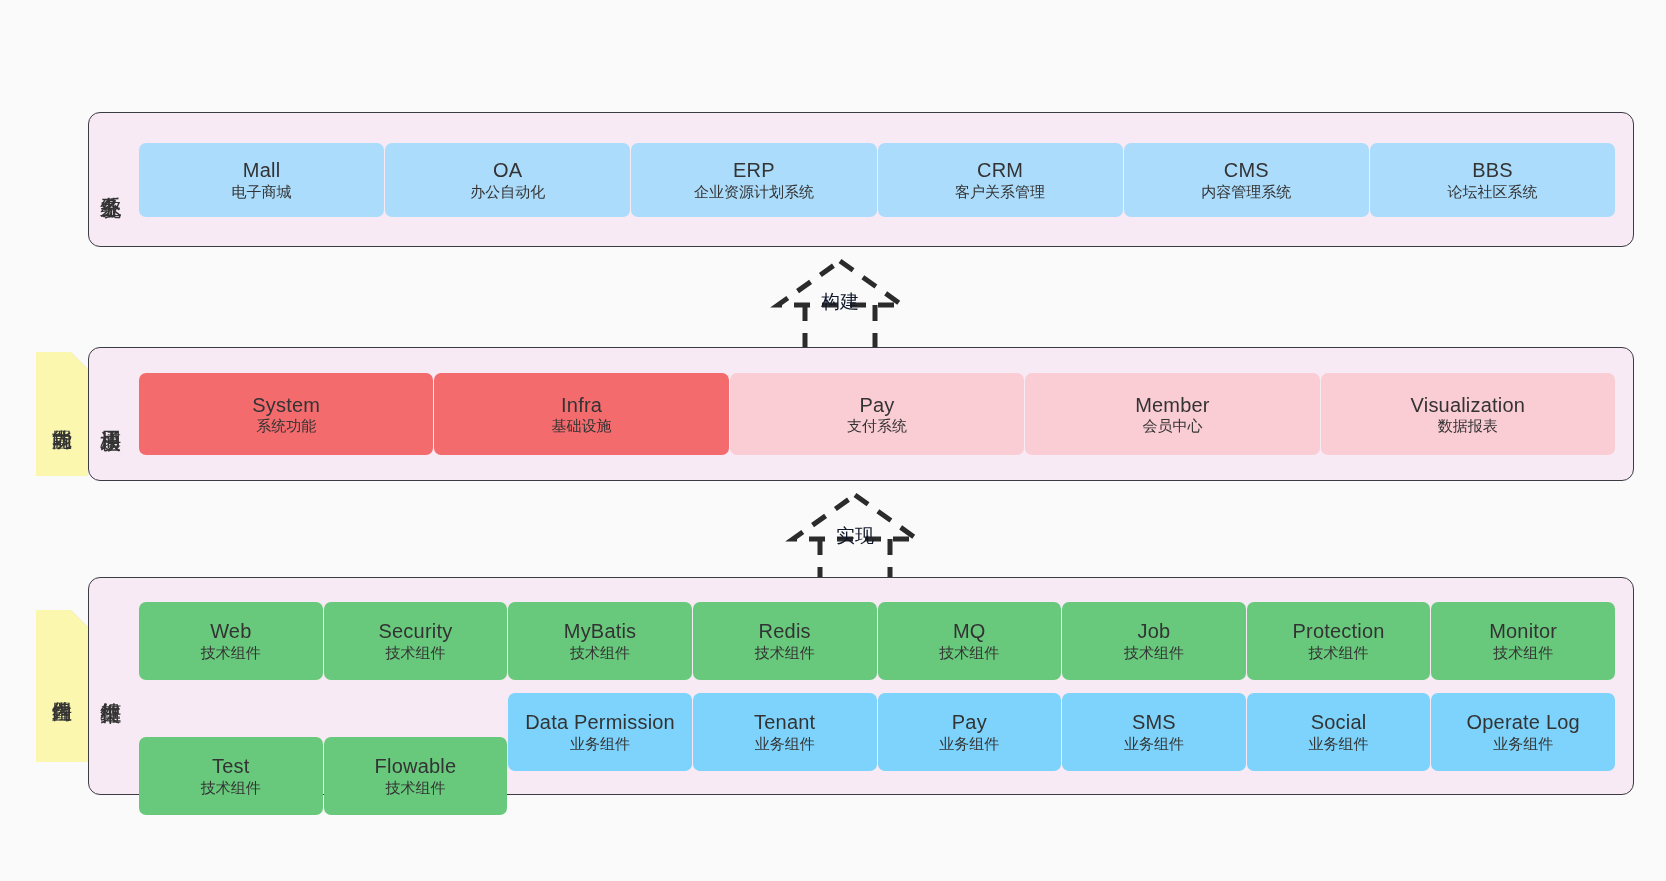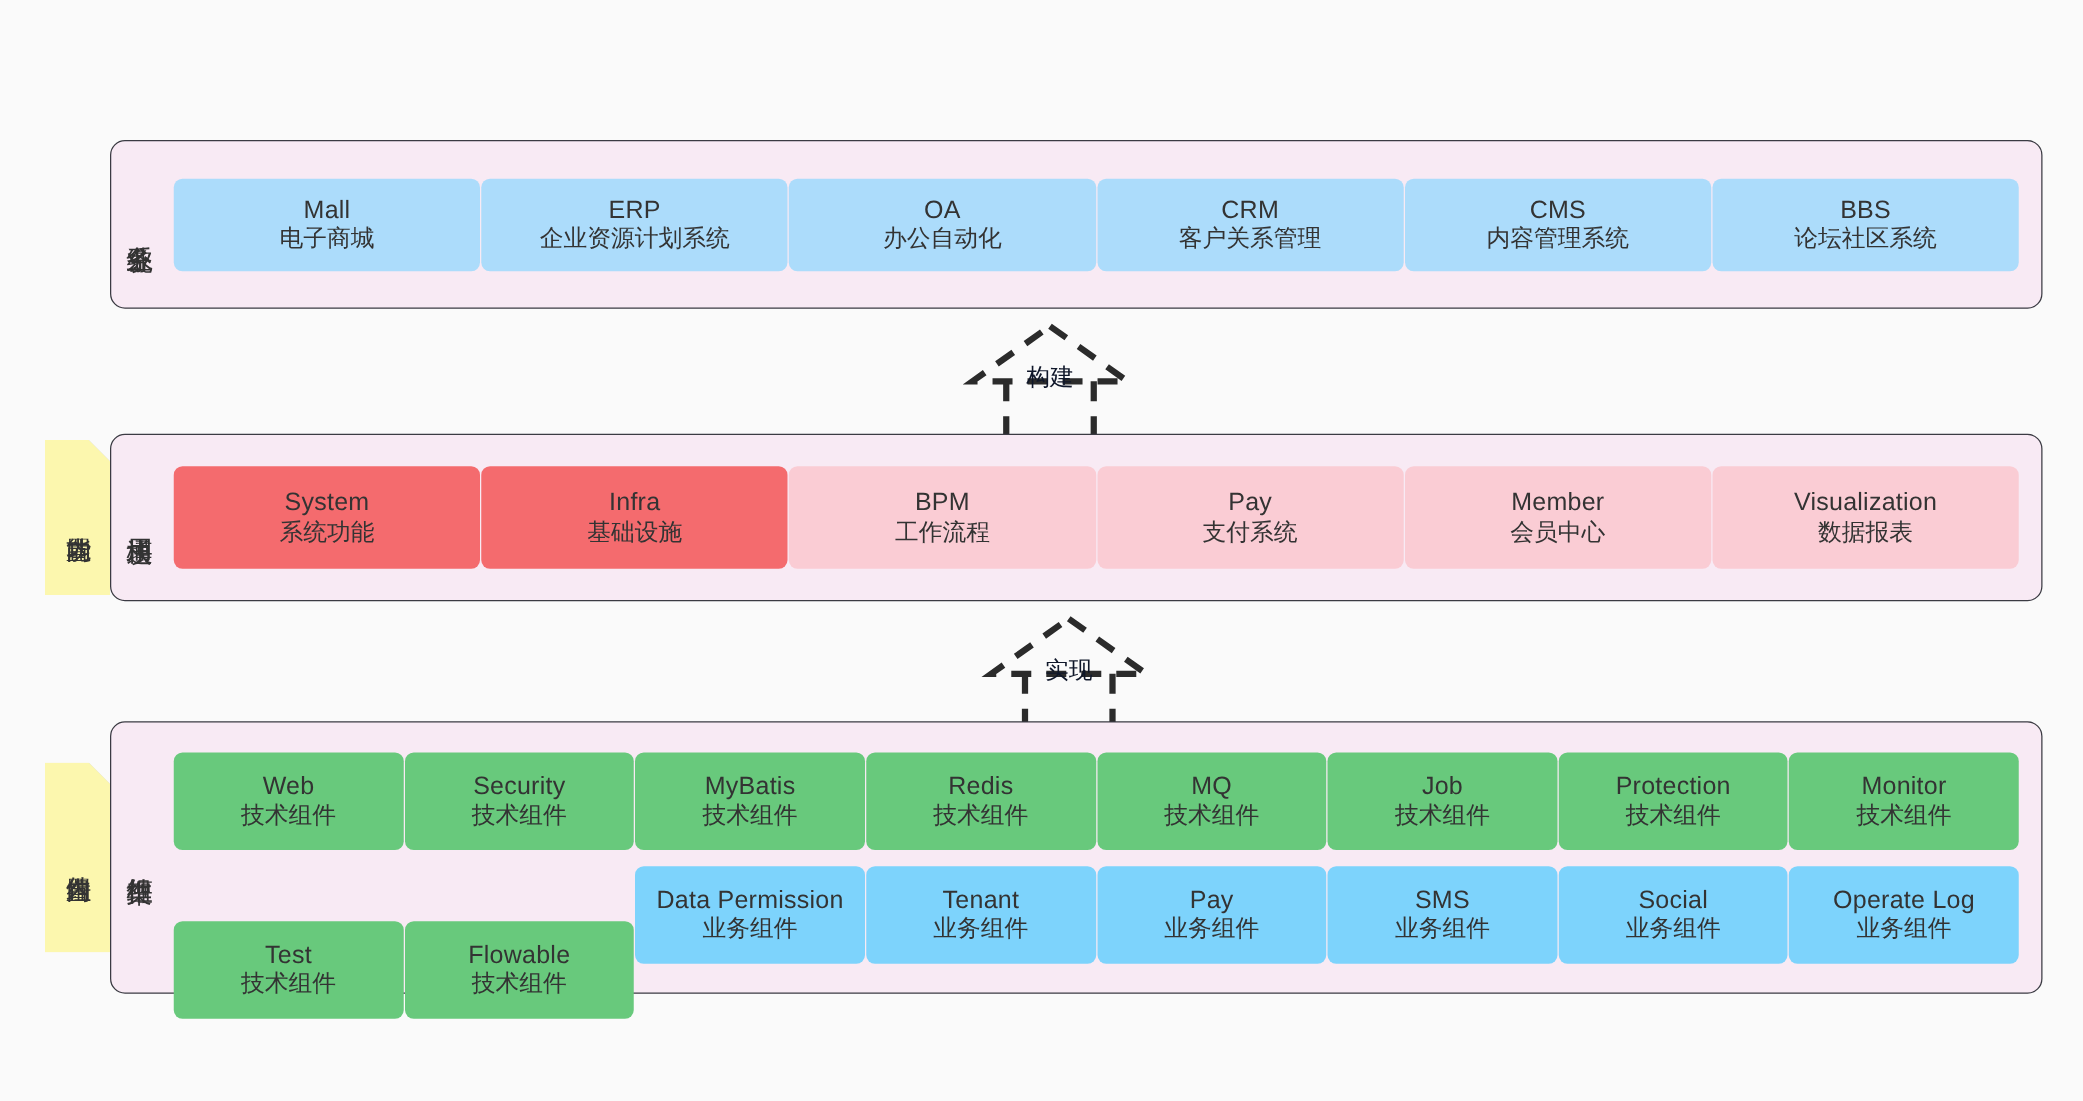--- a/index.html
+++ b/index.html
@@ -81,21 +81,21 @@
     color: #333333;
     line-height: 1.22;
     padding: 4px 6px;
     user-select: none;
   }
   .card .en {
     font-size: 20px;
     letter-spacing: 0.2px;
   }
   .card .cn {
-    font-size: 19px;
+    font-size: 15px;
   }
 
   
   .c-blue        { background: #ACDCFB; }
   .c-red         { background: #F46B6E; }
   .c-pink        { background: #FACCD4; }
   .c-green       { background: #68C97C; margin-top: 44px; }
   .c-lightgreen  { background: #7dd3fc; }
 
   
@@ -181,27 +181,27 @@
     <div class="layer-title">业务系统</div>
     <div class="layer-body">
       <div class="row">
 
         <div class="card c-blue">
           <span class="en">Mall</span>
           <span class="cn">电子商城</span>
         </div>
 
         <div class="card c-blue">
+          <span class="en">OA</span>
+          <span class="cn">办公自动化</span>
+        </div>
+
+        <div class="card c-blue">
           <span class="en">ERP</span>
           <span class="cn">企业资源计划系统</span>
-        </div>
-
-        <div class="card c-blue">
-          <span class="en">OA</span>
-          <span class="cn">办公自动化</span>
         </div>
 
         <div class="card c-blue">
           <span class="en">CRM</span>
           <span class="cn">客户关系管理</span>
         </div>
 
         <div class="card c-blue">
           <span class="en">CMS</span>
           <span class="cn">内容管理系统</span>
@@ -239,24 +239,20 @@
         <div class="card c-red">
           <span class="en">System</span>
           <span class="cn">系统功能</span>
         </div>
 
         <div class="card c-red">
           <span class="en">Infra</span>
           <span class="cn">基础设施</span>
         </div>
 
-        <div class="card c-pink">
-          <span class="en">BPM</span>
-          <span class="cn">工作流程</span>
-        </div>
 
         <div class="card c-pink">
           <span class="en">Pay</span>
           <span class="cn">支付系统</span>
         </div>
 
         <div class="card c-pink">
           <span class="en">Member</span>
           <span class="cn">会员中心</span>
         </div>

